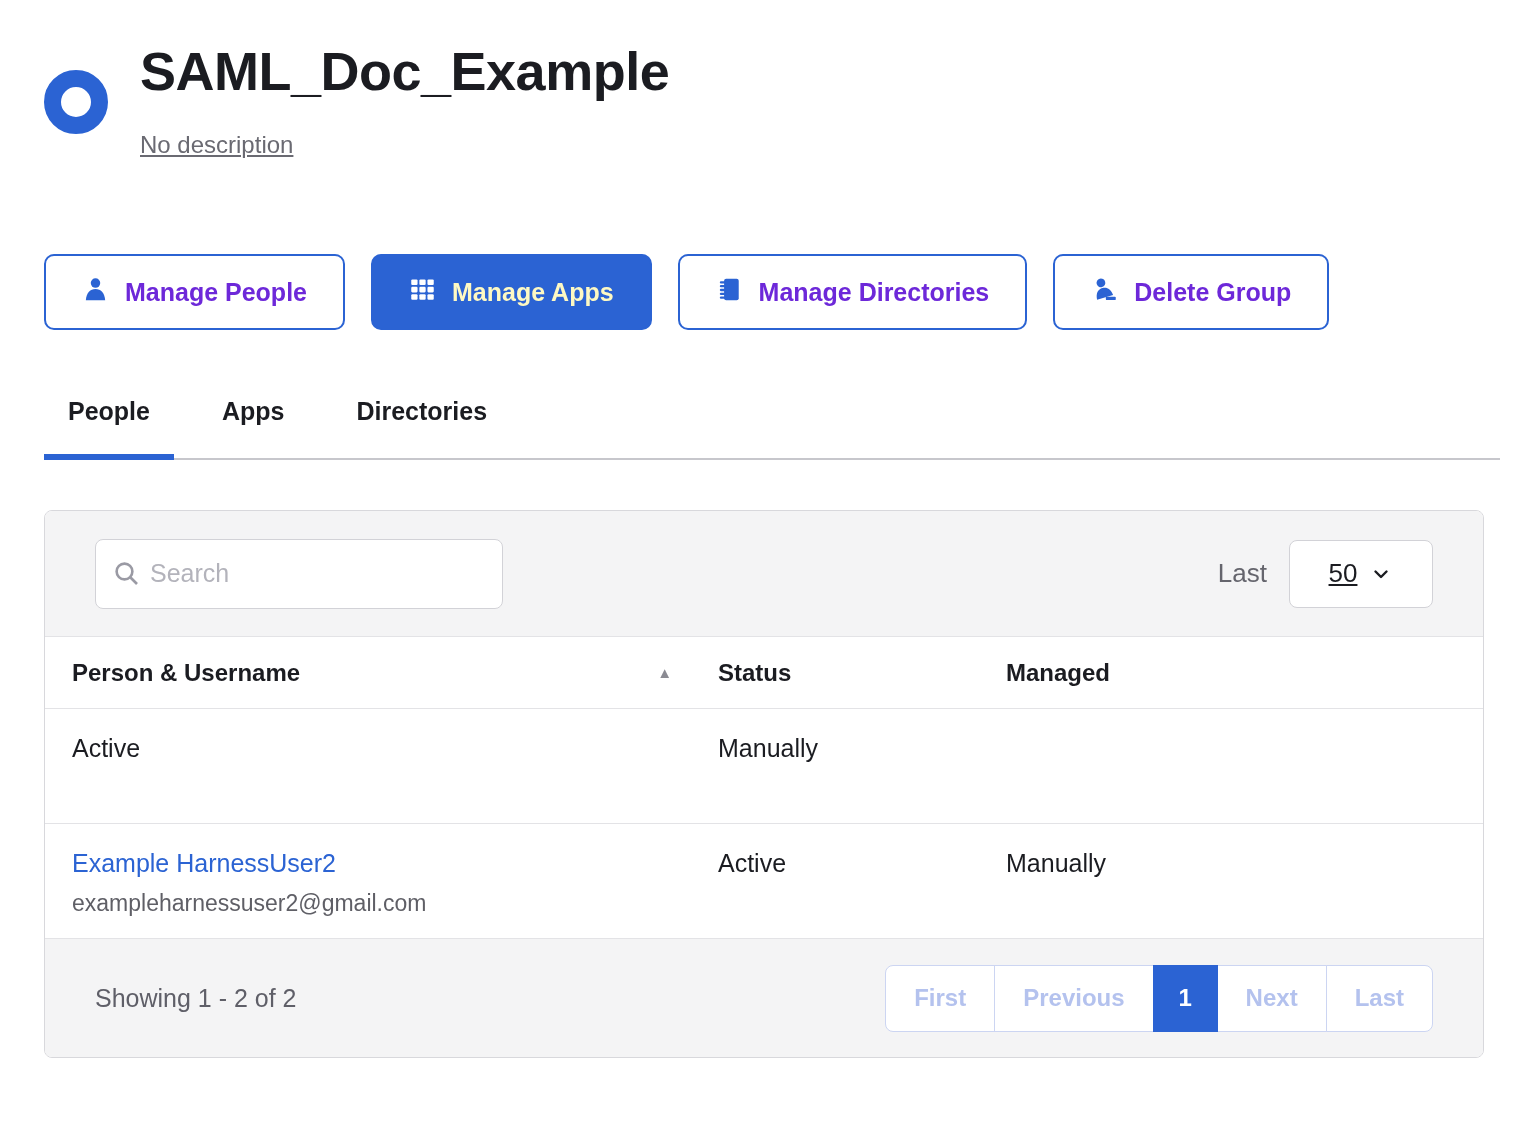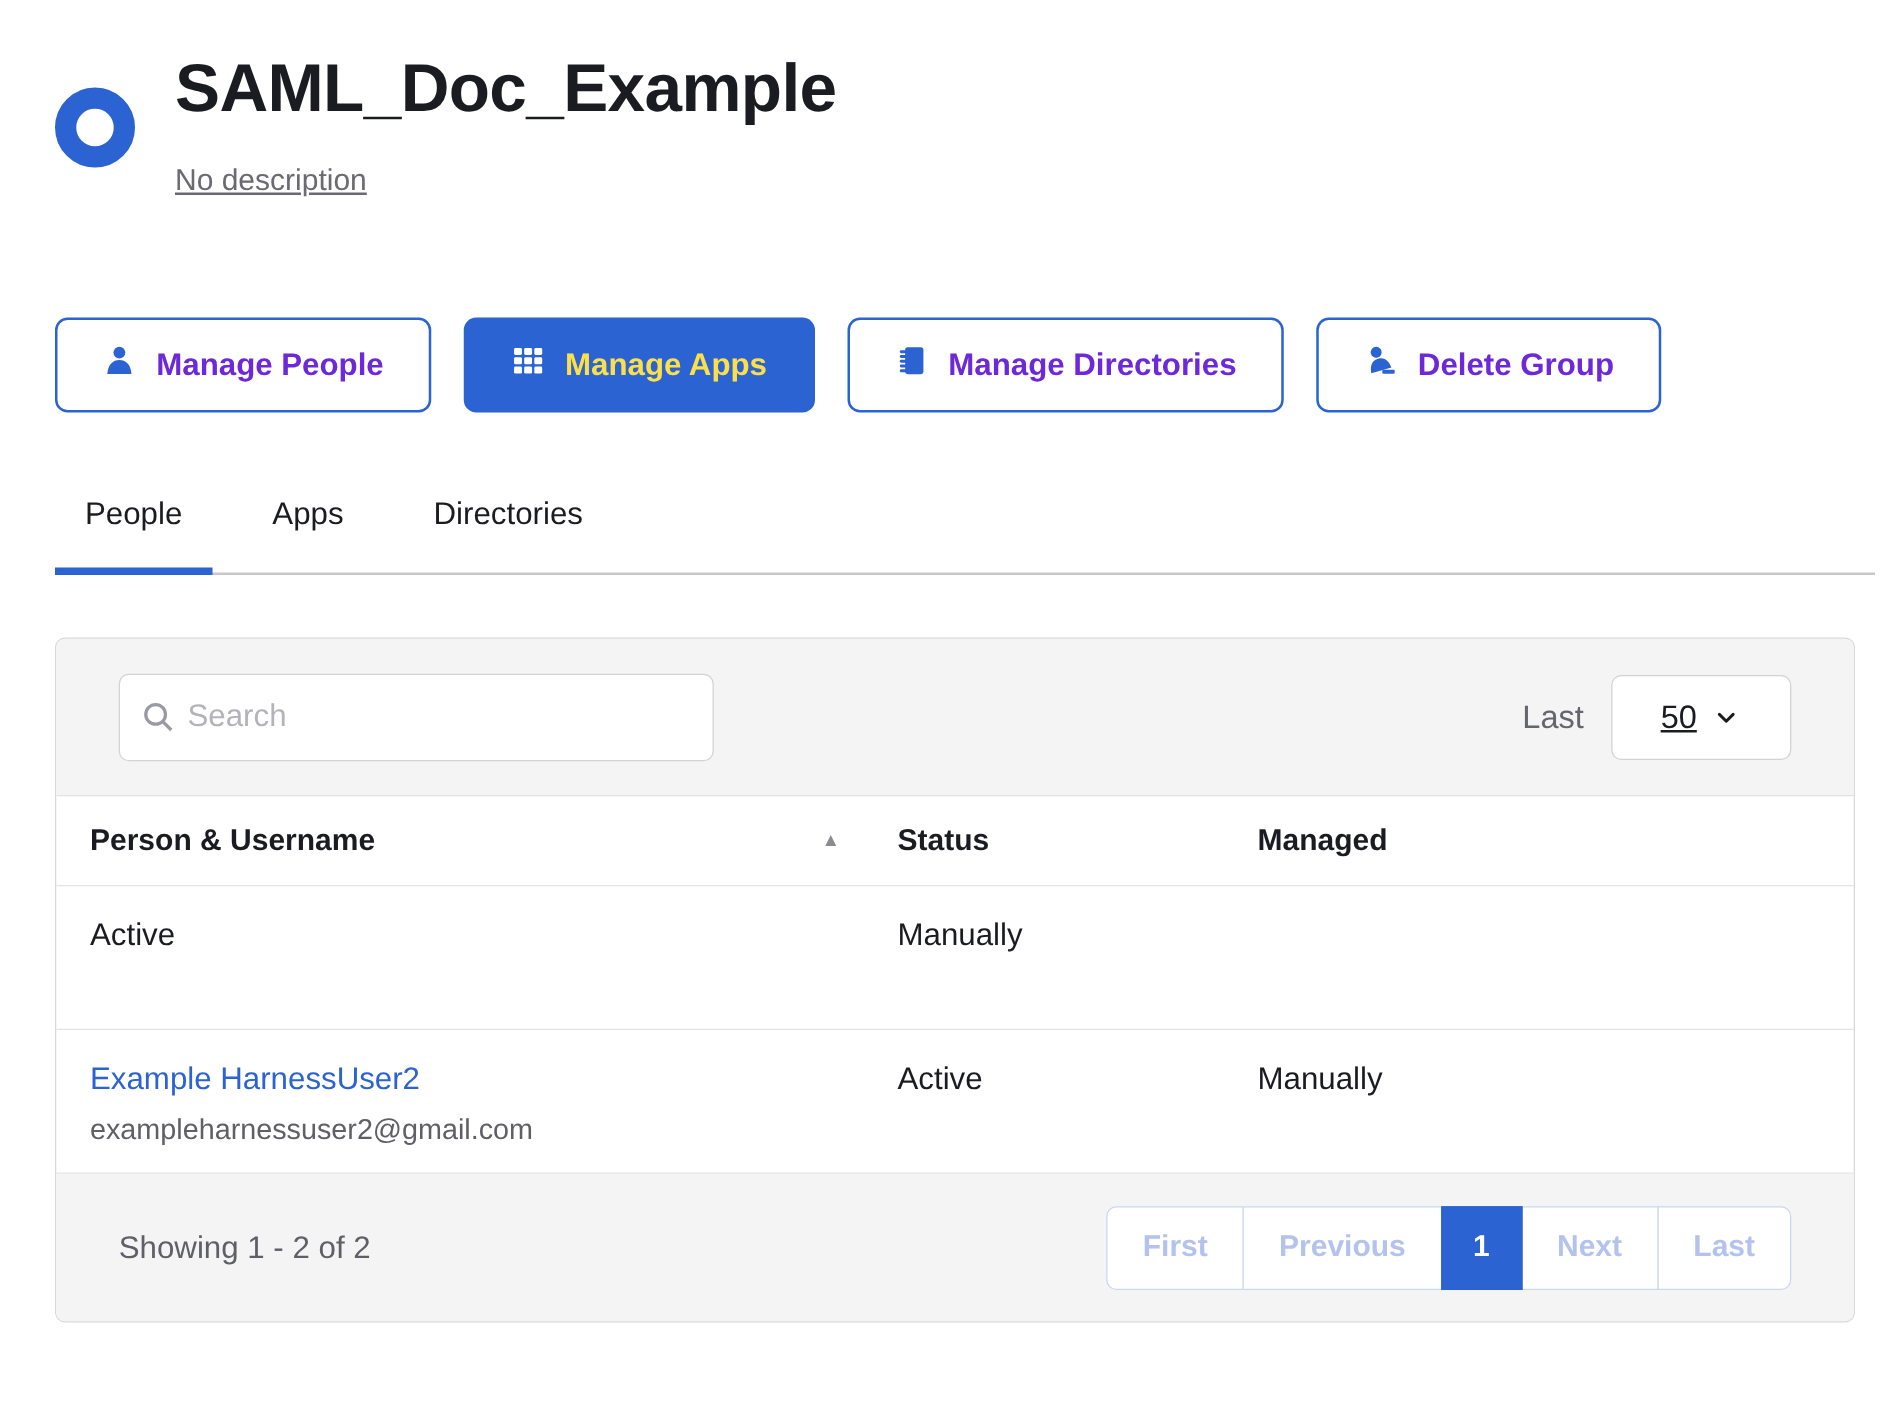--- a/index.html
+++ b/index.html
@@ -12,32 +12,32 @@
   .group-ring { width:64px; height:64px; border-radius:50%; border:17px solid #2b63d3; background:#fff; flex:0 0 auto; margin-top:4px; }
   .title { font-size:54px; font-weight:700; line-height:62px; letter-spacing:-0.5px; color:#1b1c21; }
   .subtitle { margin-top:28px; font-size:24px; line-height:30px; color:#6a6a72;text-decoration:underline; }
 
   
   .actions { margin-top:94px; display:flex; gap:26px; }
   .btn { display:inline-flex; align-items:center; gap:16px; height:76px; padding:0 36px;
          border:2px solid #2b63d3; border-radius:10px; background:#fff; color:#6d28d9;
          font-size:25px; font-weight:700; font-family:inherit; cursor:pointer; }
   .btn svg { flex:0 0 auto; }
-  .btn.primary { background:#2b63d3; color:#fde047; }
+  .btn.primary { background:#2b63d3; color:#fef9c3; }
 
   
   .tabs { margin-top:66px; display:flex; gap:24px; border-bottom:2px solid #c7c7cc; width:1456px; }
-  .tab { position:relative; padding:0 24px 32px; font-size:25px; font-weight:400; color:#1b1c21; cursor:pointer; line-height:30px; }
+  .tab { position:relative; padding:0 24px 32px; font-size:25px; font-weight:700; color:#1b1c21; cursor:pointer; line-height:30px; }
   .tab.active::after { content:""; position:absolute; left:0; right:0; bottom:-2px; height:6px; background:#2b63d3; }
 
   
   .card { margin-top:50px; width:1440px; border:1px solid #d8d8dc; border-radius:8px; overflow:hidden; background:#fff; }
   .card-toolbar { background:#f4f4f5; height:126px; display:flex; align-items:center;
                   justify-content:space-between; padding:0 50px; border-bottom:1px solid #e3e3e6; }
-  .searchbox { width:476px; height:70px; background:#fff; border:1px solid #d2d2d7; border-radius:8px;
+  .searchbox { width:408px; height:70px; background:#fff; border:1px solid #d2d2d7; border-radius:8px;
                display:flex; align-items:center; padding:0 14px 0 16px; gap:8px; }
   .searchbox input { border:none; outline:none; flex:1; font-size:25px; font-family:inherit; color:#1d1f24; background:transparent; }
   .searchbox input::placeholder { color:#b3b3bb; }
   .show-group { display:flex; align-items:center; gap:22px; }
   .show-label { font-size:26px; color:#65656d; }
   .page-size { width:144px; height:68px; background:#fff; border:1px solid #d2d2d7; border-radius:8px;
                display:flex; align-items:center; justify-content:center; gap:12px; font-size:26px; color:#1b1c21; cursor:pointer;text-decoration:underline; }
 
   
   .thead, .trow { display:grid; grid-template-columns:646px 288px 1fr; padding-left:27px; }

